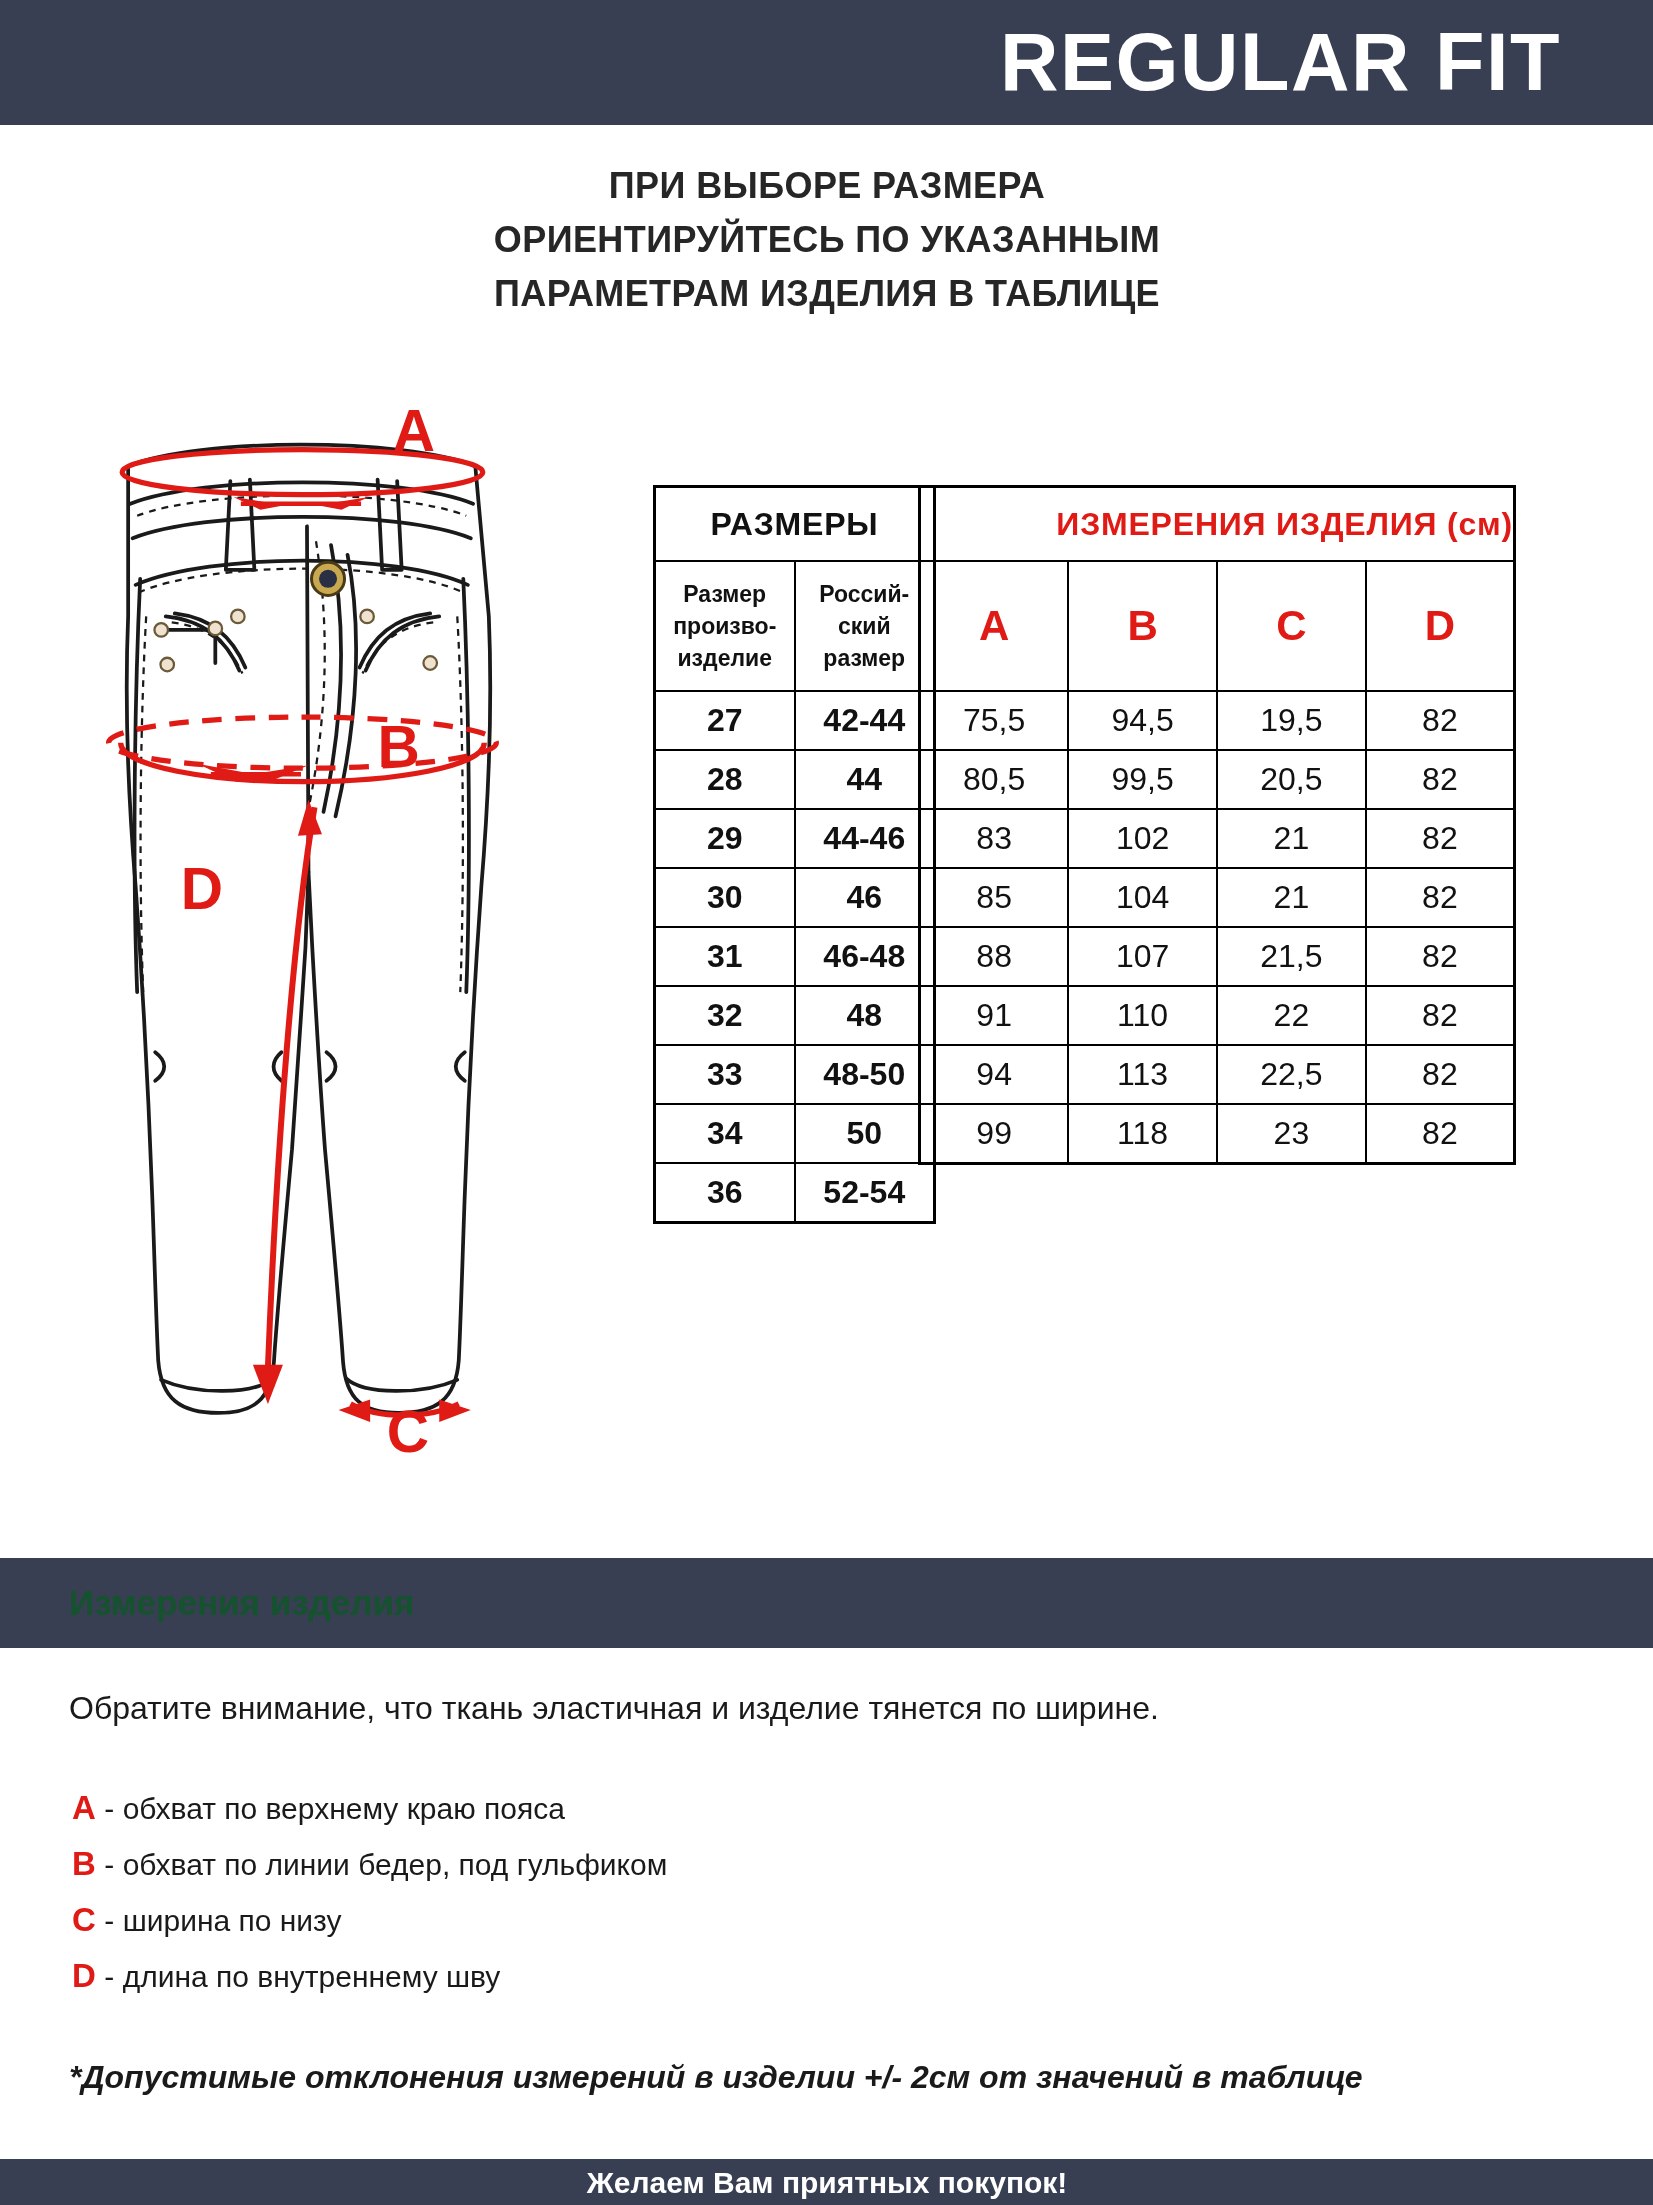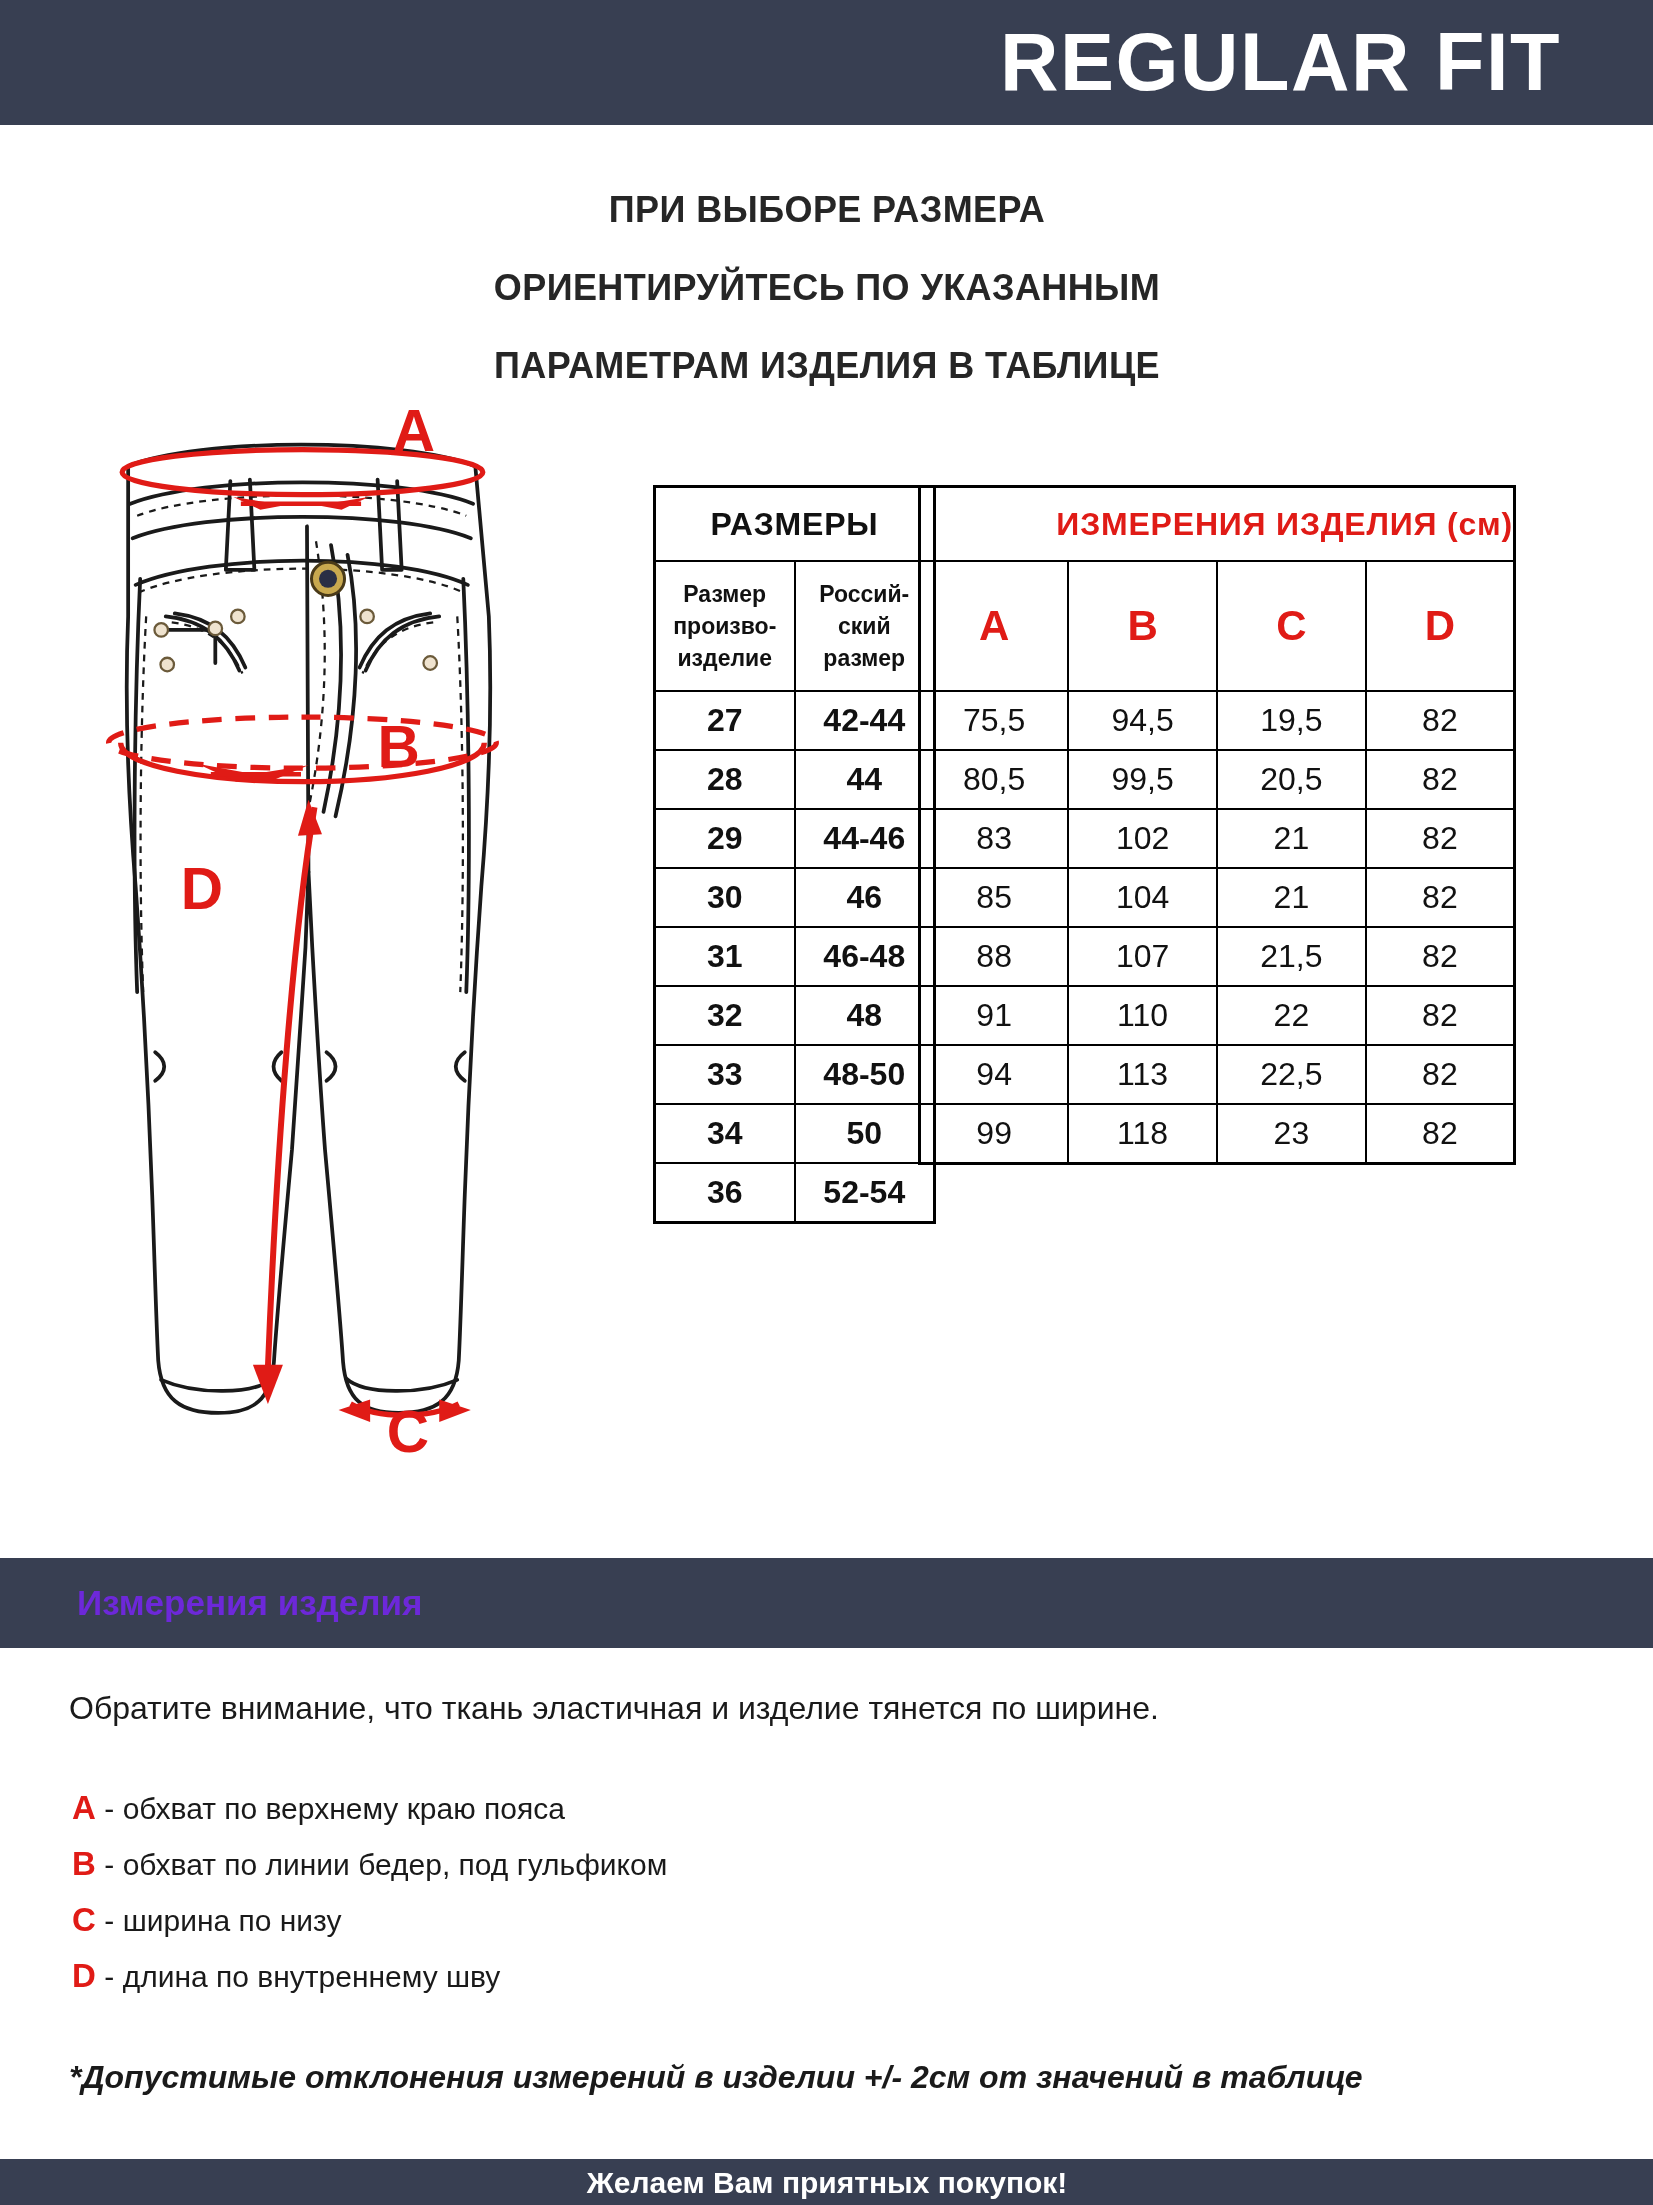--- a/index.html
+++ b/index.html
@@ -29,21 +29,21 @@
   
   #subtitle{
     position:absolute;left:0;top:159px;width:1654px;
     text-align:center;
     color:#262626;
     font-size:36px;
     font-weight:bold;
     line-height:54px;
     letter-spacing:0.4px;
   }
-  #subtitle div{white-space:nowrap;margin-top:24px;}
+  #subtitle div{white-space:nowrap;}
 
   
   #illustration{
     position:absolute;left:83px;top:391px;
     width:466px;height:1067px;
   }
   #illustration svg{display:block;width:466px;height:1067px;}
 
   
   .tblwrap{position:absolute;}
@@ -68,23 +68,22 @@
   .datarow td.meas{font-weight:normal;font-size:32px;}
   .c-size{width:50%;}
   .c-rus{width:50%;}
   .c-m{width:25%;}
 
   
   #sec-band{top:1558px;height:90px;}
   #sec-band-label{
     position:absolute;left:69px;top:1558px;
     height:90px;line-height:90px;
-    color:#6d28d9;font-size:35px;font-weight:bold;
+    color:#14532d;font-size:35px;font-weight:bold;
     white-space:nowrap;
-    margin-left:8px;
   }
   
   #note-main{
     position:absolute;left:69px;top:1690px;
     font-size:32px;color:#1a1a1a;white-space:nowrap;
   }
   #legend{
     position:absolute;left:72px;top:1780px;
   }
   .legend-row{

